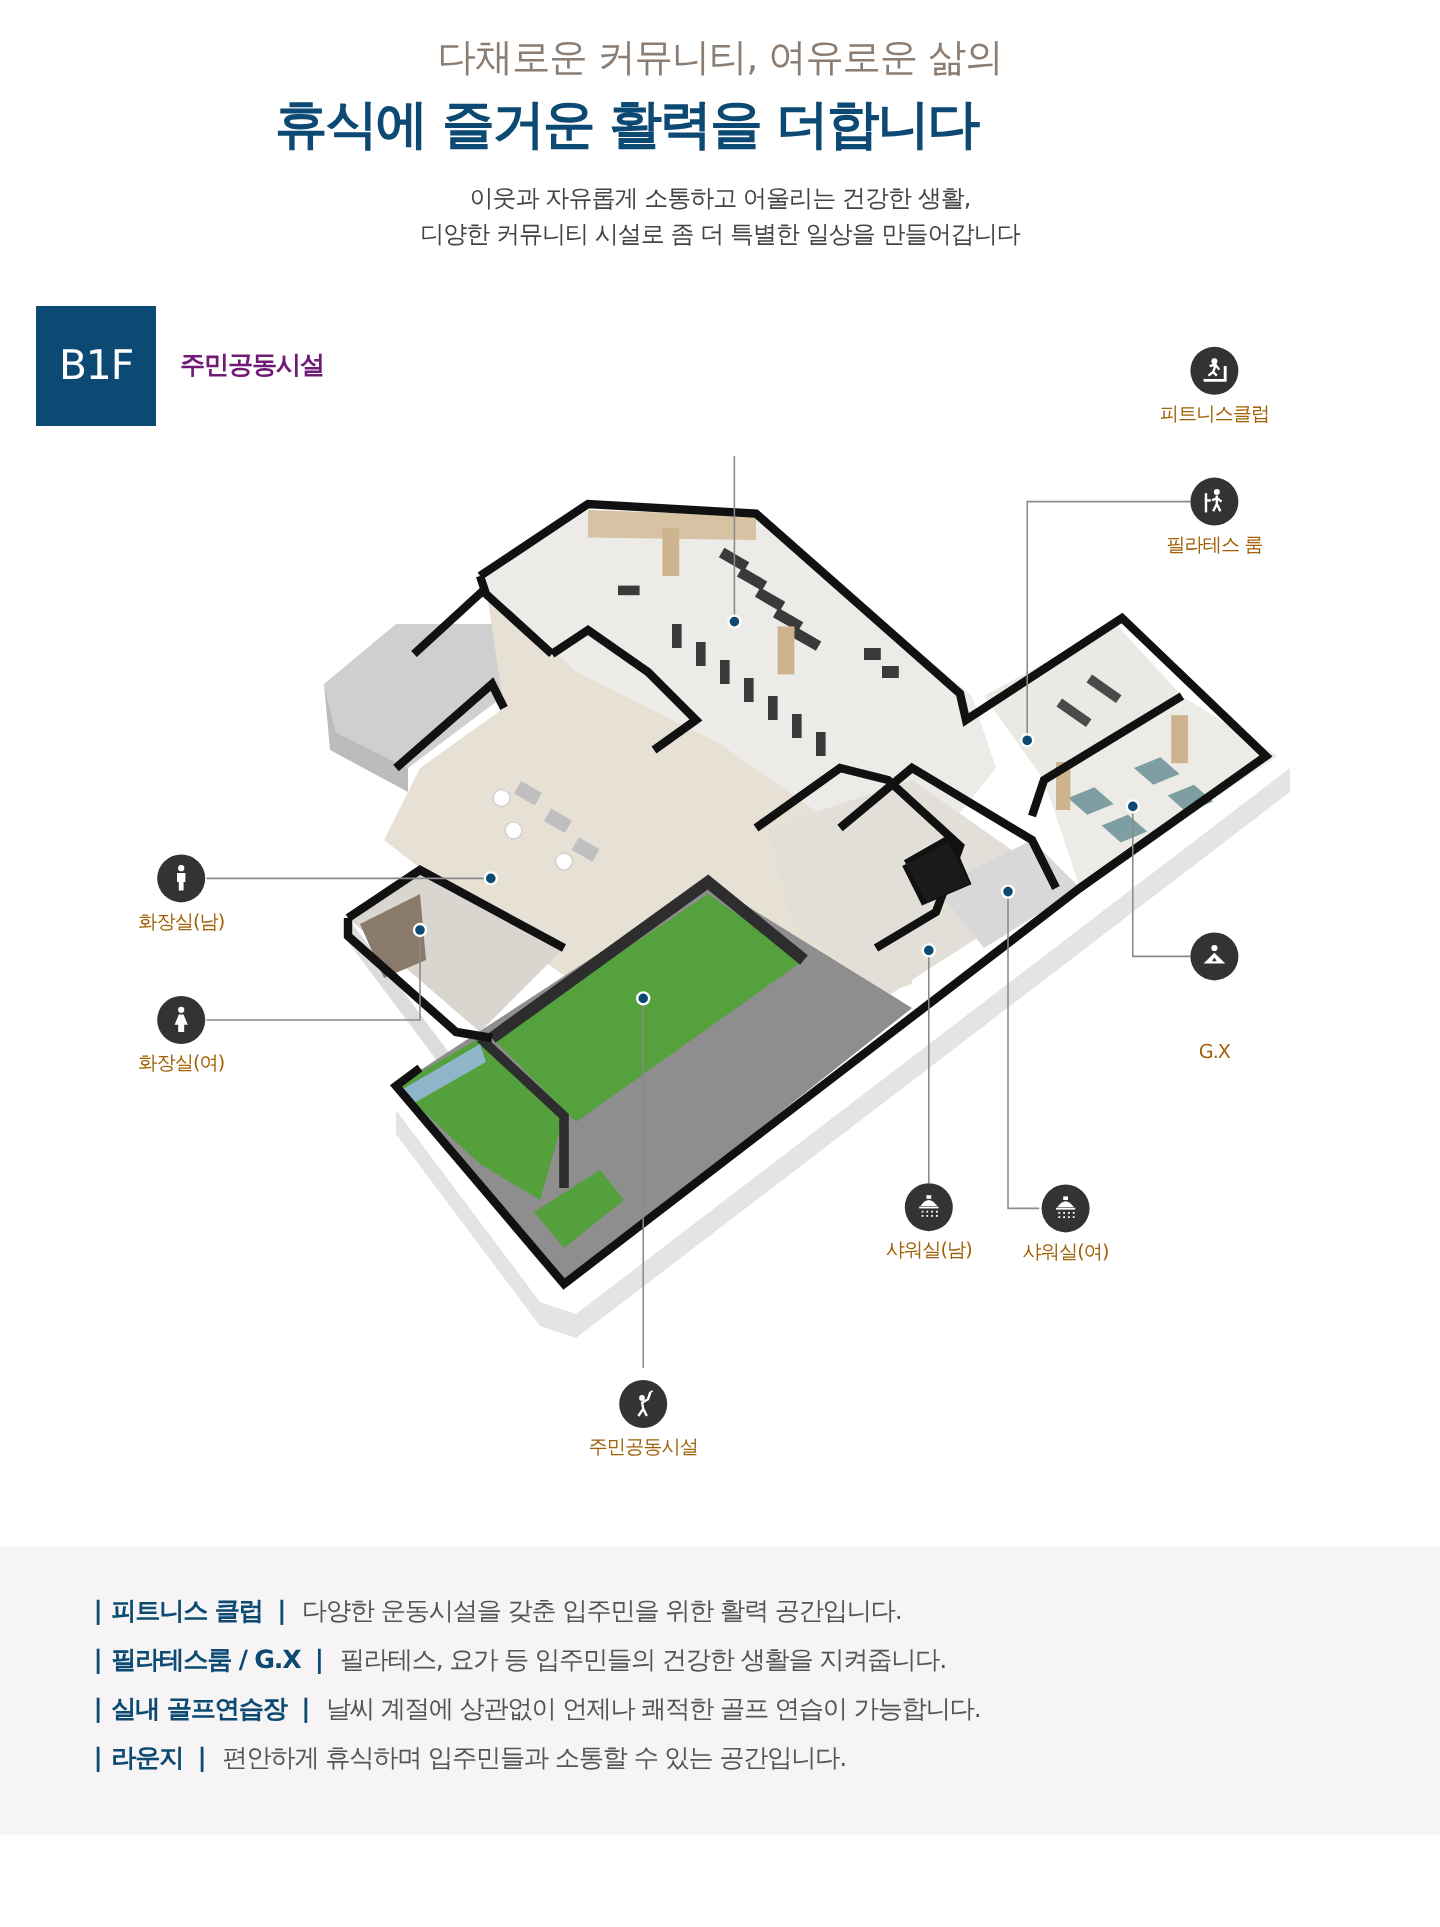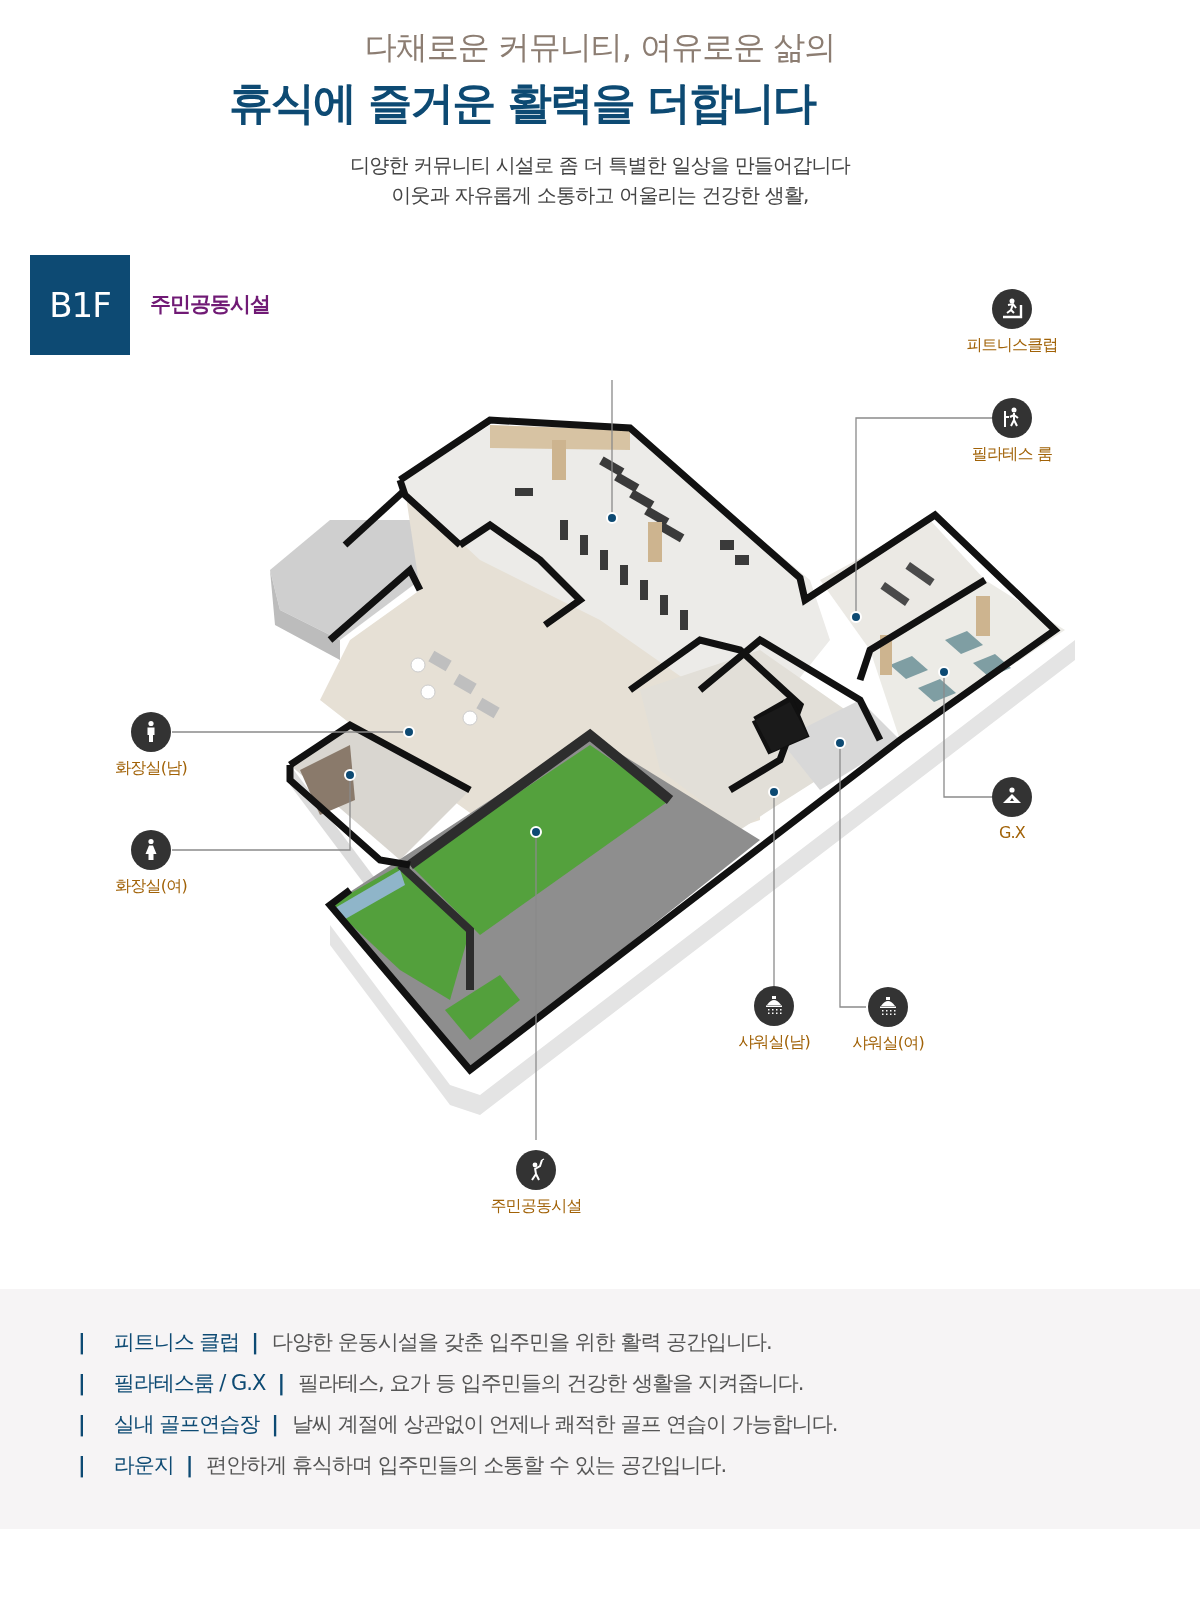--- a/index.html
+++ b/index.html
@@ -24,32 +24,32 @@
 
   .callout { position: absolute; display: flex; flex-direction: column; align-items: center; }
   .callout .ic { width: 40px; height: 40px; border-radius: 50%; background: #333;
     display: flex; align-items: center; justify-content: center; }
   .callout .lbl { margin-top: 6px; font-size: 16px; color: #a16207; letter-spacing: -0.8px; white-space: nowrap; }
 
   .footer-band { position: absolute; left: 0; top: 1289px; width: 1200px; height: 240px; background: #f6f4f5; }
   .desc-list { position: absolute; left: 78px; top: 1328px; }
   .desc-row { display: flex; align-items: baseline; height: 41px; font-size: 21px; letter-spacing: -1px; }
   .desc-row .bar { color: #0d4a73; font-weight: 700; margin-right: 8px; }
-  .desc-row .name { color: #0d4a73; font-weight: 400; margin-left: 21px; }
+  .desc-row .name { color: #0d4a73; font-weight: 700; }
   .desc-row .bar2 { color: #0d4a73; font-weight: 700; margin: 0 14px 0 12px; }
   .desc-row .text { color: #555; }
 </style>
 </head>
 <body>
 
 <div class="headline-sub">다채로운 커뮤니티, 여유로운 삶의</div>
 <div class="headline-main">휴식에 즐거운 활력을 더합니다</div>
 <div class="intro">
+  <div>이웃과 자유롭게 소통하고 어울리는 건강한 생활,</div>
   <div>디양한 커뮤니티 시설로 좀 더 특별한 일상을 만들어갑니다</div>
-  <div>이웃과 자유롭게 소통하고 어울리는 건강한 생활,</div>
 </div>
 
 <div class="floor-badge">B1F</div>
 <div class="floor-title">주민공동시설</div>
 
 <div class="plan">
   <svg viewBox="0 380 1200 760" xmlns="http://www.w3.org/2000/svg">
 
     <polygon points="330,925 450,1085 480,1095 1075,640 1075,660 480,1115 450,1105 330,945" fill="#e4e4e4"></polygon>
     <polygon points="290,765 290,785 440,985 440,965" fill="#dcdcdc"></polygon>
@@ -189,21 +189,21 @@
     <svg width="26" height="26" viewBox="0 0 26 26">
         <rect x="5" y="6" width="2" height="16" fill="#fff"></rect>
         <rect x="5" y="11" width="5" height="2" fill="#fff"></rect>
         <circle cx="15" cy="5" r="2.5" fill="#fff"></circle>
         <path d="M15 8 L15 15 L12 21 M15 15 L18 21 M15 10 L11 12 M15 10 L19 13" stroke="#fff" stroke-width="2" fill="none"></path>
       </svg>
   </div>
   <div class="lbl">필라테스 룸</div>
 </div>
 
-<div class="callout" style="left:972px; top:777px; width:80px;">
+<div class="callout" style="left:972px; top:777px; width:80px;gap:44px;">
   <div class="ic">
     <svg width="26" height="26" viewBox="0 0 26 26">
         <circle cx="13" cy="6" r="2.6" fill="#fff"></circle>
         <path d="M4 19 L13 10 L22 19 Z" fill="#fff"></path>
         <path d="M11 17 L13 14 L15 17 Z" fill="#333"></path>
       </svg>
   </div>
   <div class="lbl">G.X</div>
 </div>
 
@@ -297,15 +297,15 @@
   <div class="desc-row">
     <span class="bar">|</span>
     <span class="name">실내 골프연습장</span>
     <span class="bar2">|</span>
     <span class="text">날씨 계절에 상관없이 언제나 쾌적한 골프 연습이 가능합니다.</span>
   </div>
   <div class="desc-row">
     <span class="bar">|</span>
     <span class="name">라운지</span>
     <span class="bar2">|</span>
-    <span class="text">편안하게 휴식하며 입주민들의 소통할 수 있는 공간입니다.</span>
+    <span class="text">편안하게 휴식하며 입주민들과 소통할 수 있는 공간입니다.</span>
   </div>
 </div>
 
 </body></html>

